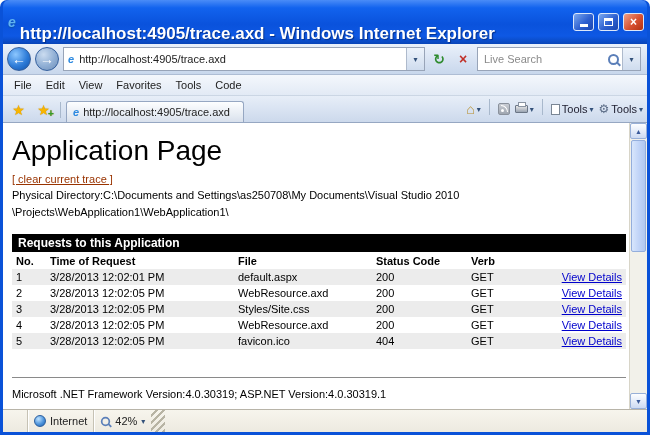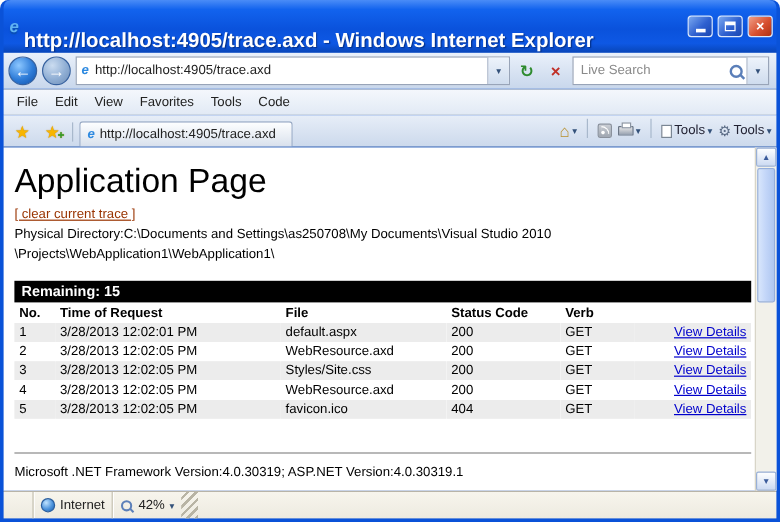--- a/index.html
+++ b/index.html
@@ -209,21 +209,21 @@
   <div class="body-area">
     <div class="content">
       <h1 class="apptrace">Application Page</h1>
       <a class="clear-link">[ clear current trace ]</a>
       <div class="physdir">
         <div>Physical Directory:C:\Documents and Settings\as250708\My Documents\Visual Studio 2010</div>
         <div>\Projects\WebApplication1\WebApplication1\</div>
       </div>
 
       <div class="blackbar">
-        <span>Remaining: 15</span>
+        <span>Requests to this Application</span>
       </div>
 
       <table class="req">
         <colgroup>
           <col style="width:34px">
             <col style="width:188px">
             <col style="width:138px">
           <col style="width:95px">
             <col style="width:62px">
             <col>

